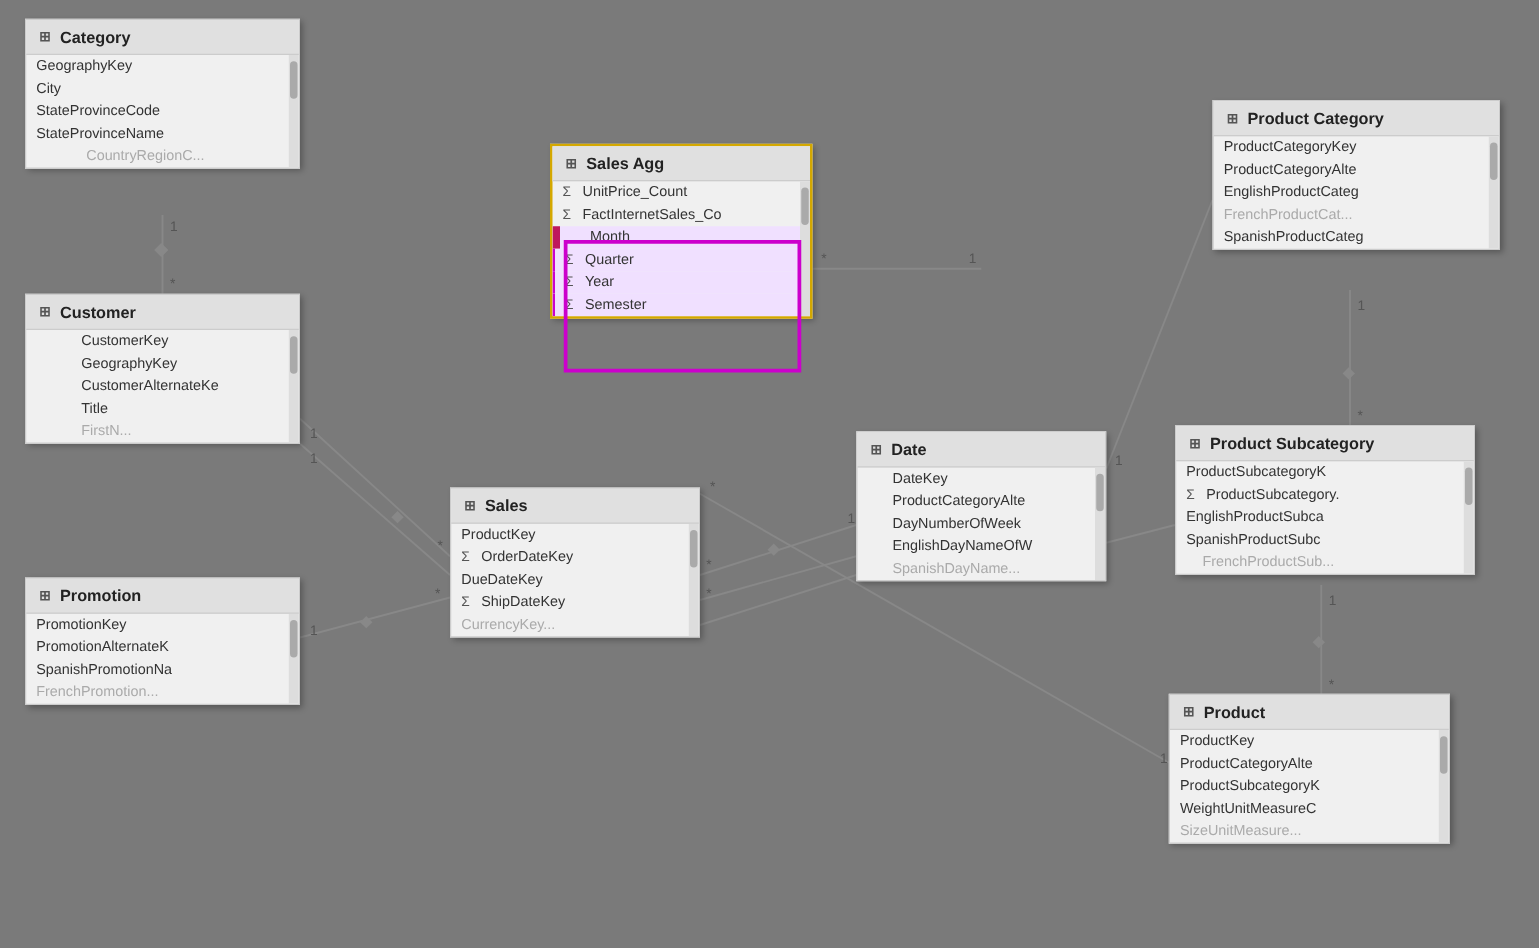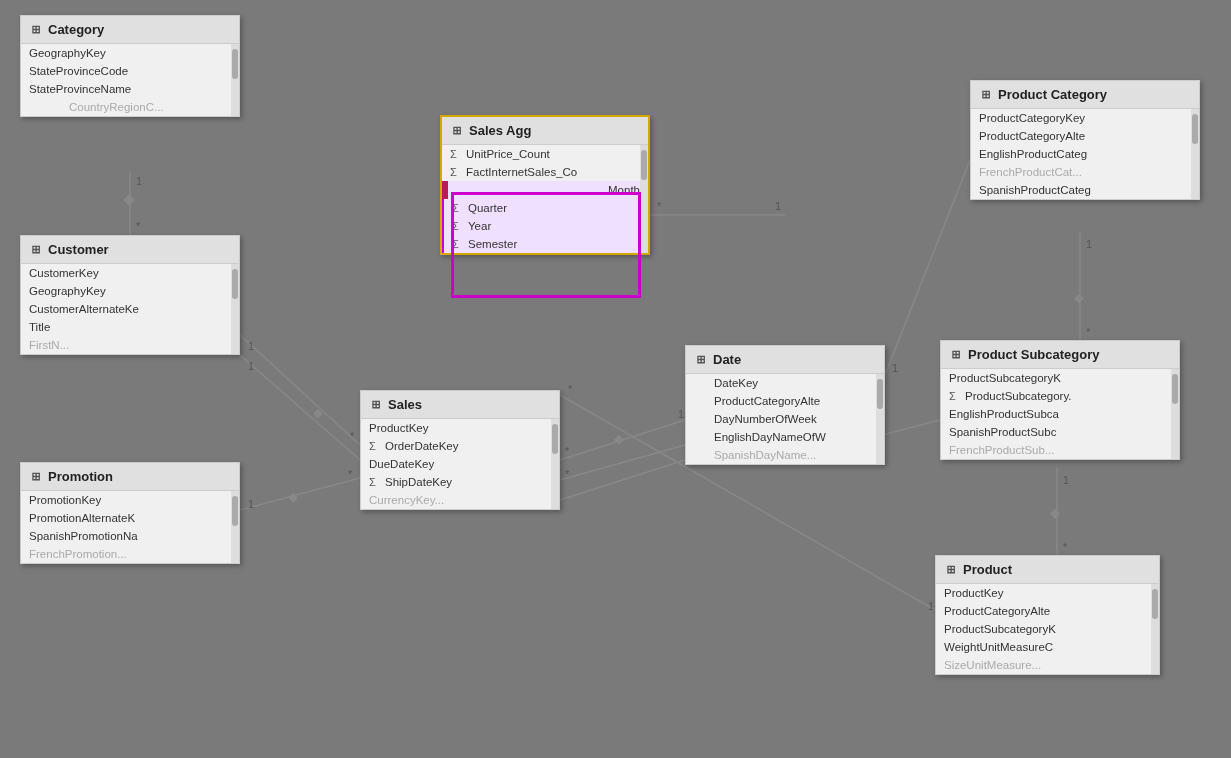--- a/index.html
+++ b/index.html
@@ -171,40 +171,43 @@
   <div class="table-card" style="left:20px; top:15px; width:220px;">
     <div class="table-header">
       <span class="table-icon">⊞</span>
       <span>Category</span>
     </div>
     <div class="table-body" style="position:relative;">
       <div class="table-row">
           <span>GeographyKey</span>
         </div>
       <div class="table-row">
+          <span>City</span>
+        </div>
+      <div class="table-row">
           <span>StateProvinceCode</span>
         </div>
       <div class="table-row">
           <span>StateProvinceName</span>
         </div>
       <div class="table-row" style="color:#aaa;padding-left:48px;">
           <span>CountryRegionC...</span>
         </div>
       <div class="scrollbar-area">
           <div class="scrollbar-thumb"></div>
         </div>
     </div>
   </div>
 
   <div class="table-card" style="left:20px; top:235px; width:220px;">
     <div class="table-header">
       <span class="table-icon">⊞</span>
       <span>Customer</span>
     </div>
-    <div class="table-body" style="position:relative;">
+    <div class="table-body" style="position:relative;margin-left:36px;">
       <div class="table-row">
           <span>CustomerKey</span>
         </div>
       <div class="table-row">
           <span>GeographyKey</span>
         </div>
       <div class="table-row">
           <span>CustomerAlternateKe</span>
         </div>
       <div class="table-row">
@@ -251,21 +254,21 @@
     <div class="table-body" style="position:relative;">
       <div class="table-row">
         <span class="sigma-icon">Σ</span>
           <span>UnitPrice_Count</span>
       </div>
       <div class="table-row">
         <span class="sigma-icon">Σ</span>
           <span>FactInternetSales_Co</span>
       </div>
 
-      <div class="table-row" style="background:#f0e0ff; border-left:6px solid #be185d;justify-content:flex-end;">
+      <div class="table-row" style="background:#f0e0ff; border-left:6px solid #be185d;">
         <span style="min-width:12px;"></span>
           <span>Month</span>
       </div>
       <div class="table-row" style="background:#f0e0ff; border-left:2px solid #cc00cc;">
         <span class="sigma-icon">Σ</span>
           <span>Quarter</span>
       </div>
       <div class="table-row" style="background:#f0e0ff; border-left:2px solid #cc00cc;">
         <span class="sigma-icon">Σ</span>
           <span>Year</span>
@@ -377,21 +380,21 @@
       <div class="table-row">
         <span class="sigma-icon">Σ</span>
           <span>ProductSubcategory.</span>
       </div>
       <div class="table-row">
           <span>EnglishProductSubca</span>
         </div>
       <div class="table-row">
           <span>SpanishProductSubc</span>
         </div>
-      <div class="table-row" style="color:#aaa;">
+      <div class="table-row" style="color:#aaa;margin-left:13px;">
           <span>FrenchProductSub...</span>
         </div>
       <div class="scrollbar-area">
           <div class="scrollbar-thumb"></div>
         </div>
     </div>
   </div>
 
   <div class="table-card" style="left:935px; top:555px; width:225px;">
     <div class="table-header">

